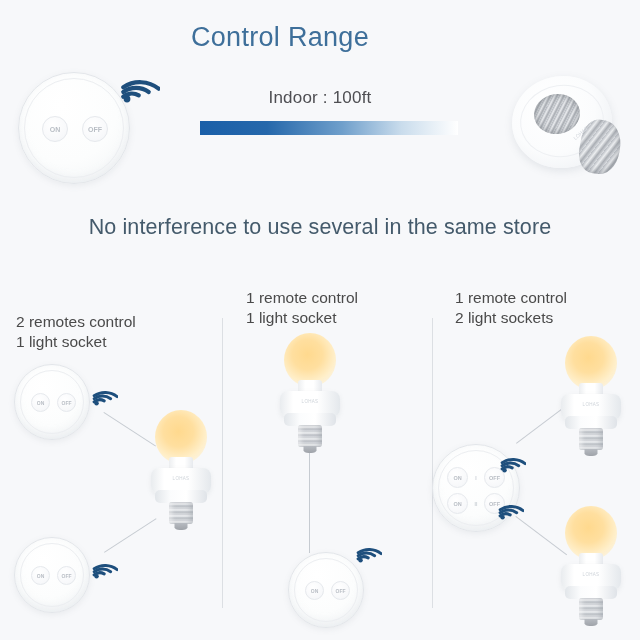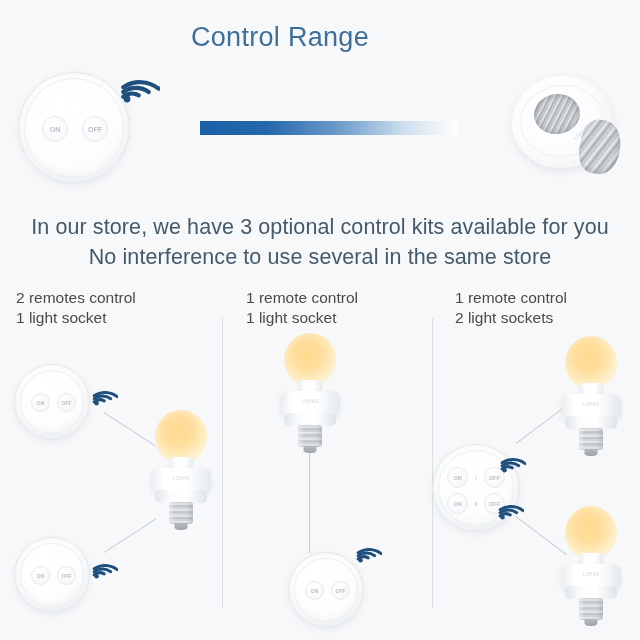--- a/index.html
+++ b/index.html
@@ -36,21 +36,21 @@
     position: absolute; left: 0; top: 212px; width: 640px;
     text-align: center; color: #445a6b;
     font-size: 21.5px; line-height: 30px; font-weight: 400; letter-spacing: .1px;
   }
 
   
   .col-label {
     position: absolute; top: 288px;
     color: #4a4a4a; font-size: 15.5px; line-height: 20px; white-space: pre-line;
   }
-  .col-label.c1 { left: 16px; }
+  .col-label.c1 { left: 16px; margin-top: 24px; }
   .col-label.c2 { left: 246px; }
   .col-label.c3 { left: 455px; }
 
   
   .divider {
     position: absolute; top: 318px; width: 1px; height: 290px;
     background: #dcdfe3;
   }
   .divider.d1 { left: 222px; }
   .divider.d2 { left: 432px; }
@@ -191,32 +191,32 @@
 
   <div class="wifi" style="left:120px; top:68px; width:40px; height:38px;">
     <svg viewBox="0 0 40 38">
       <circle cx="7" cy="31" r="3.4" fill="#1e4f7d"></circle>
       <path d="M5 23 A14 14 0 0 1 17 33" stroke="#1e4f7d" stroke-width="4.2" fill="none" stroke-linecap="round" transform="rotate(-45 11 28)"></path>
       <path d="M7 15 A22 22 0 0 1 25 33" stroke="#1e4f7d" stroke-width="4.2" fill="none" stroke-linecap="round" transform="rotate(-45 16 24)"></path>
       <path d="M9 7 A30 30 0 0 1 33 33" stroke="#1e4f7d" stroke-width="4.2" fill="none" stroke-linecap="round" transform="rotate(-45 21 20)"></path>
     </svg>
   </div>
 
+  <div class="range-label">Indoor : 100ft</div>
   <div class="range-bar"></div>
 
   <div class="hero-socket">
     <div class="disc"></div>
     <div class="disc2"></div>
     <div class="hole"></div>
     <div class="base"></div>
     <div class="brand">LOHAS</div>
   </div>
 
   <div class="headline">
-    <div>In our store, we have 3 optional control kits available for you</div>
     <div>No interference to use several in the same store</div>
   </div>
 
   <div class="col-label c1">2 remotes control
 1 light socket</div>
   <div class="col-label c2">1 remote control
 1 light socket</div>
   <div class="col-label c3">1 remote control
 2 light sockets</div>
 

